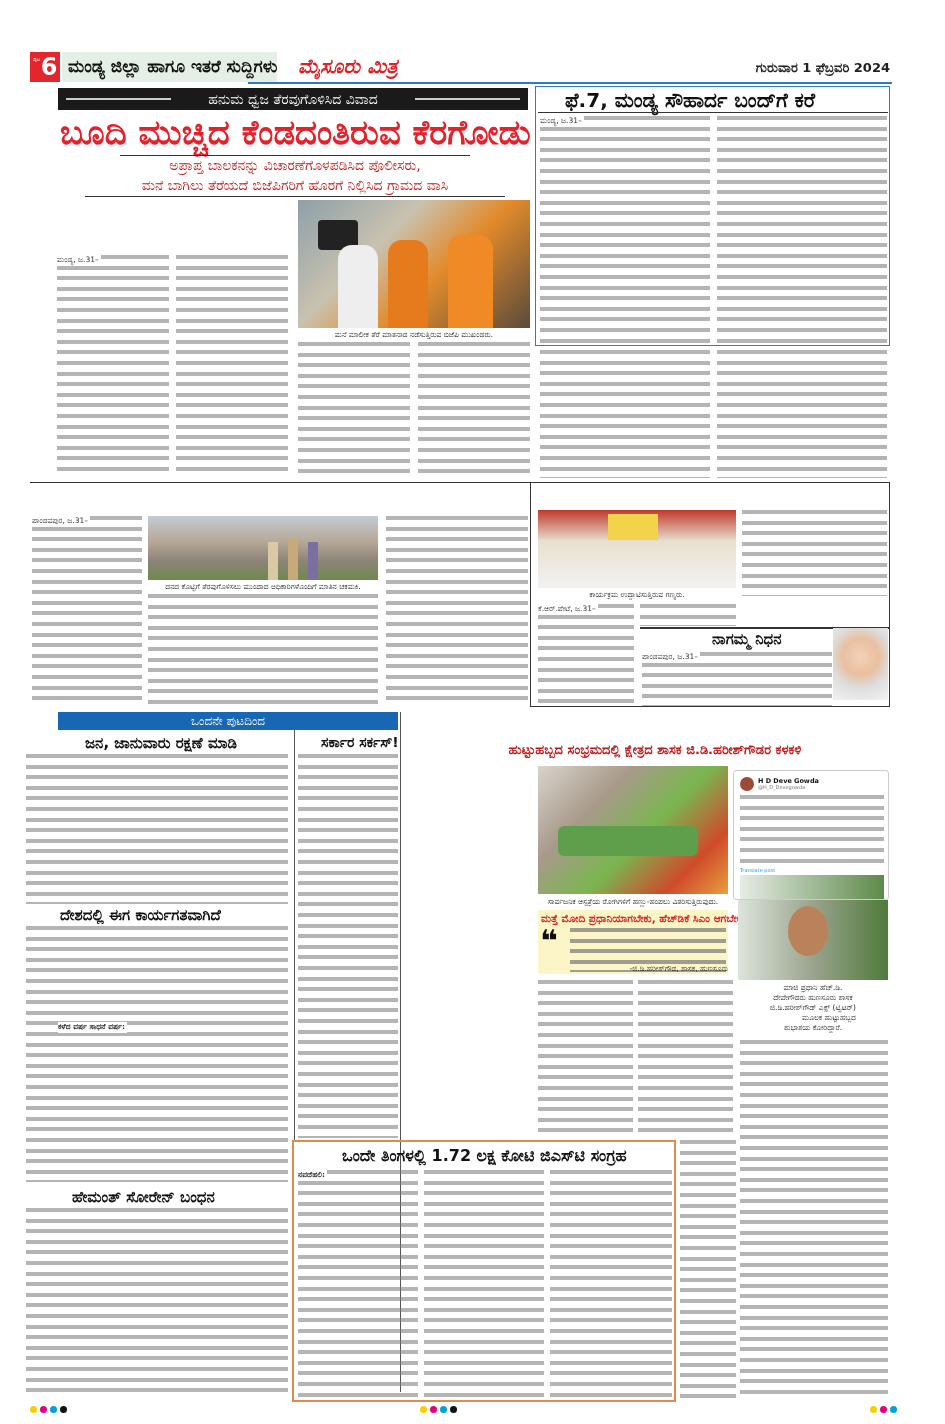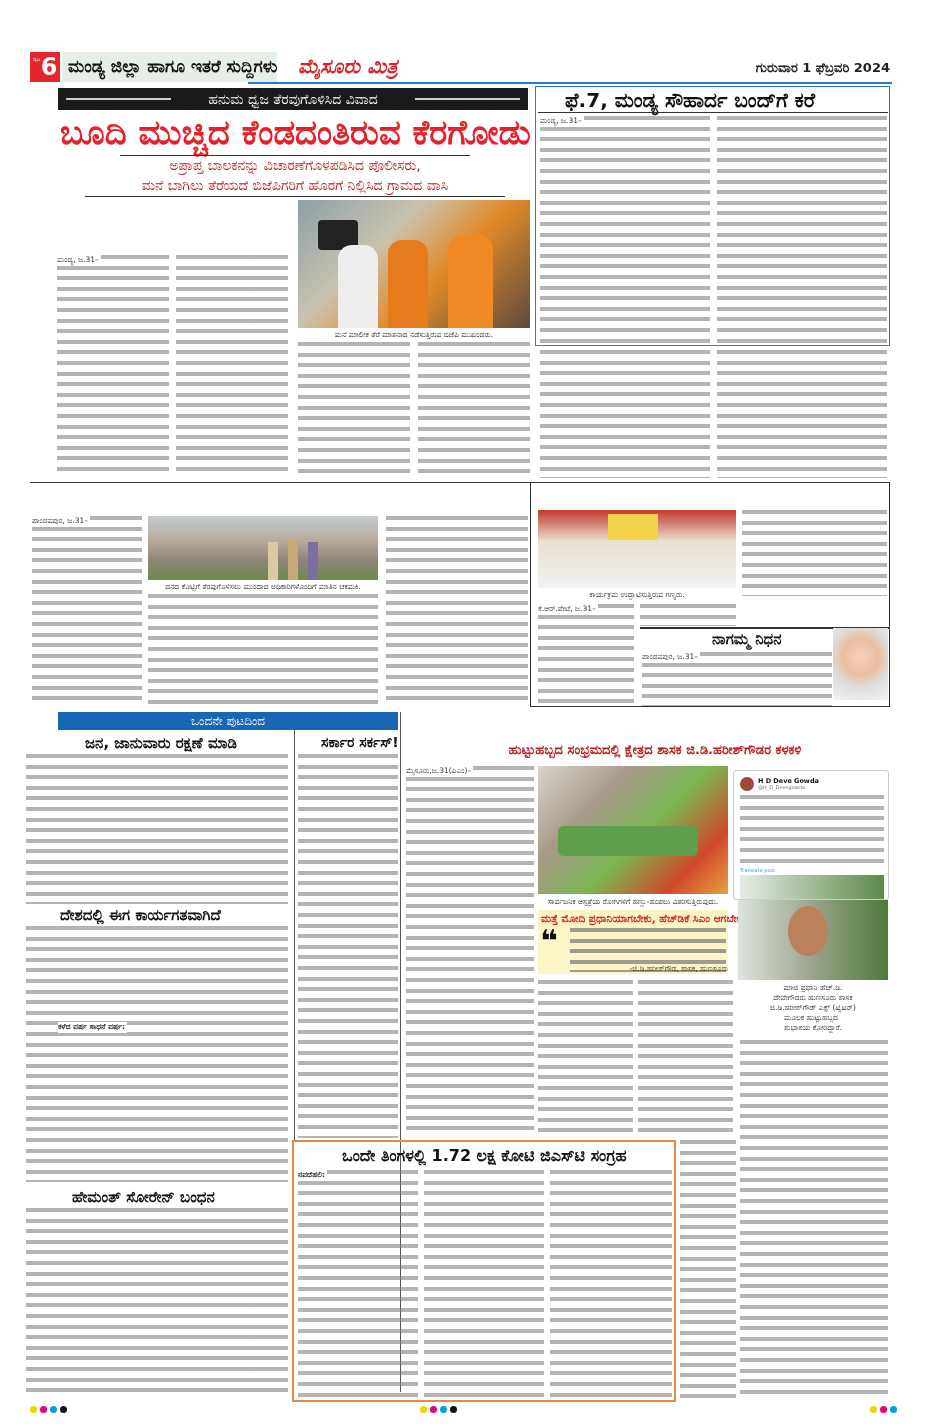--- a/index.html
+++ b/index.html
@@ -171,21 +171,20 @@
       <div class="lines"></div>
     </div>
 
   <div class="vrule" style="left:294px;top:730px;height:410px;"></div>
   <div class="small-head" style="left:305px;top:734px;font-size:14px;margin-left:16px;">ಸರ್ಕಾರ ಸರ್ಕಸ್!</div>
   <div class="textblock" style="left:298px;top:754px;width:100px;height:384px;">
       <div class="lines"></div>
     </div>
 
   <div class="sub-head" style="left:420px;top:742px;width:470px;font-size:13px;font-weight:bold;">ಹುಟ್ಟುಹಬ್ಬದ ಸಂಭ್ರಮದಲ್ಲಿ ಕ್ಷೇತ್ರದ ಶಾಸಕ ಜಿ.ಡಿ.ಹರೀಶ್‌ಗೌಡರ ಕಳಕಳಿ</div>
-  <div class="textblock" style="left:406px;top:766px;width:128px;height:370px;"><div class="lines"></div><span class="lead">ಮೈಸೂರು,ಜ.31(ಪಿಎಂ)–</span></div>
   <div class="photo" style="left:538px;top:766px;width:190px;height:128px;background:linear-gradient(135deg,#d8d4cc 0%,#a89a8a 30%,#7ab650 55%,#d04a2a 80%,#e8a040 100%);">
     <div style="position:absolute;left:20px;top:60px;width:140px;height:30px;background:#5f9e4a;border-radius:6px;"></div>
   </div>
   <div class="caption" style="left:538px;top:897px;width:190px;">ಸಾರ್ವಜನಿಕ ಆಸ್ಪತ್ರೆಯ ರೋಗಿಗಳಿಗೆ ಹಣ್ಣು-ಹಂಪಲು ವಿತರಿಸುತ್ತಿರುವುದು.</div>
 
   <div class="quote-box" style="left:538px;top:910px;width:190px;height:64px;"></div>
   <div class="quote-title" style="left:541px;top:912px;">ಮತ್ತೆ ಮೋದಿ ಪ್ರಧಾನಿಯಾಗಬೇಕು, ಹೆಚ್‌ಡಿಕೆ ಸಿಎಂ ಆಗಬೇಕು...</div>
   <div class="quote-mark" style="left:540px;top:926px;">❝</div>
   <div class="textblock" style="left:570px;top:928px;width:156px;height:44px;color:#222;">
       <div class="lines" style="opacity:0.7;"></div>
@@ -201,21 +200,21 @@
       </div>
     <div class="translate">Translate post</div>
     <div class="photo" style="left:6px;top:104px;width:144px;height:24px;background:linear-gradient(90deg,#e6ece6,#5e8a4a);"></div>
   </div>
   <div class="photo" style="left:738px;top:900px;width:150px;height:80px;background:linear-gradient(90deg,#dde4dc 0%,#9aa38d 50%,#4f7a3b 100%);">
     <div style="position:absolute;left:50px;top:6px;width:40px;height:50px;border-radius:50%;background:#b9825a;"></div>
   </div>
   <div class="caption" style="left:738px;top:983px;width:150px;">ಮಾಜಿ ಪ್ರಧಾನಿ ಹೆಚ್.ಡಿ.</div>
   <div class="caption" style="left:738px;top:993px;width:150px;">ದೇವೇಗೌಡರು ಹುಣಸೂರು ಶಾಸಕ</div>
   <div class="caption" style="left:738px;top:1003px;width:150px;">ಜಿ.ಡಿ.ಹರೀಶ್‌ಗೌಡ್ ಎಕ್ಸ್ (ಟ್ವಿಟರ್)</div>
-  <div class="caption" style="left:736px;top:1013px;width:150px;">ಮೂಲಕ ಹುಟ್ಟುಹಬ್ಬದ</div>
+  <div class="caption" style="left:754px;top:1013px;width:150px;">ಮೂಲಕ ಹುಟ್ಟುಹಬ್ಬದ</div>
   <div class="caption" style="left:738px;top:1023px;width:150px;">ಶುಭಾಶಯ ಕೋರಿದ್ದಾರೆ.</div>
 
   <div class="textblock" style="left:538px;top:980px;width:95px;height:156px;">
       <div class="lines"></div>
     </div>
   <div class="textblock" style="left:638px;top:980px;width:95px;height:156px;">
       <div class="lines"></div>
     </div>
   <div class="textblock" style="left:740px;top:1040px;width:148px;height:360px;">
       <div class="lines"></div>

